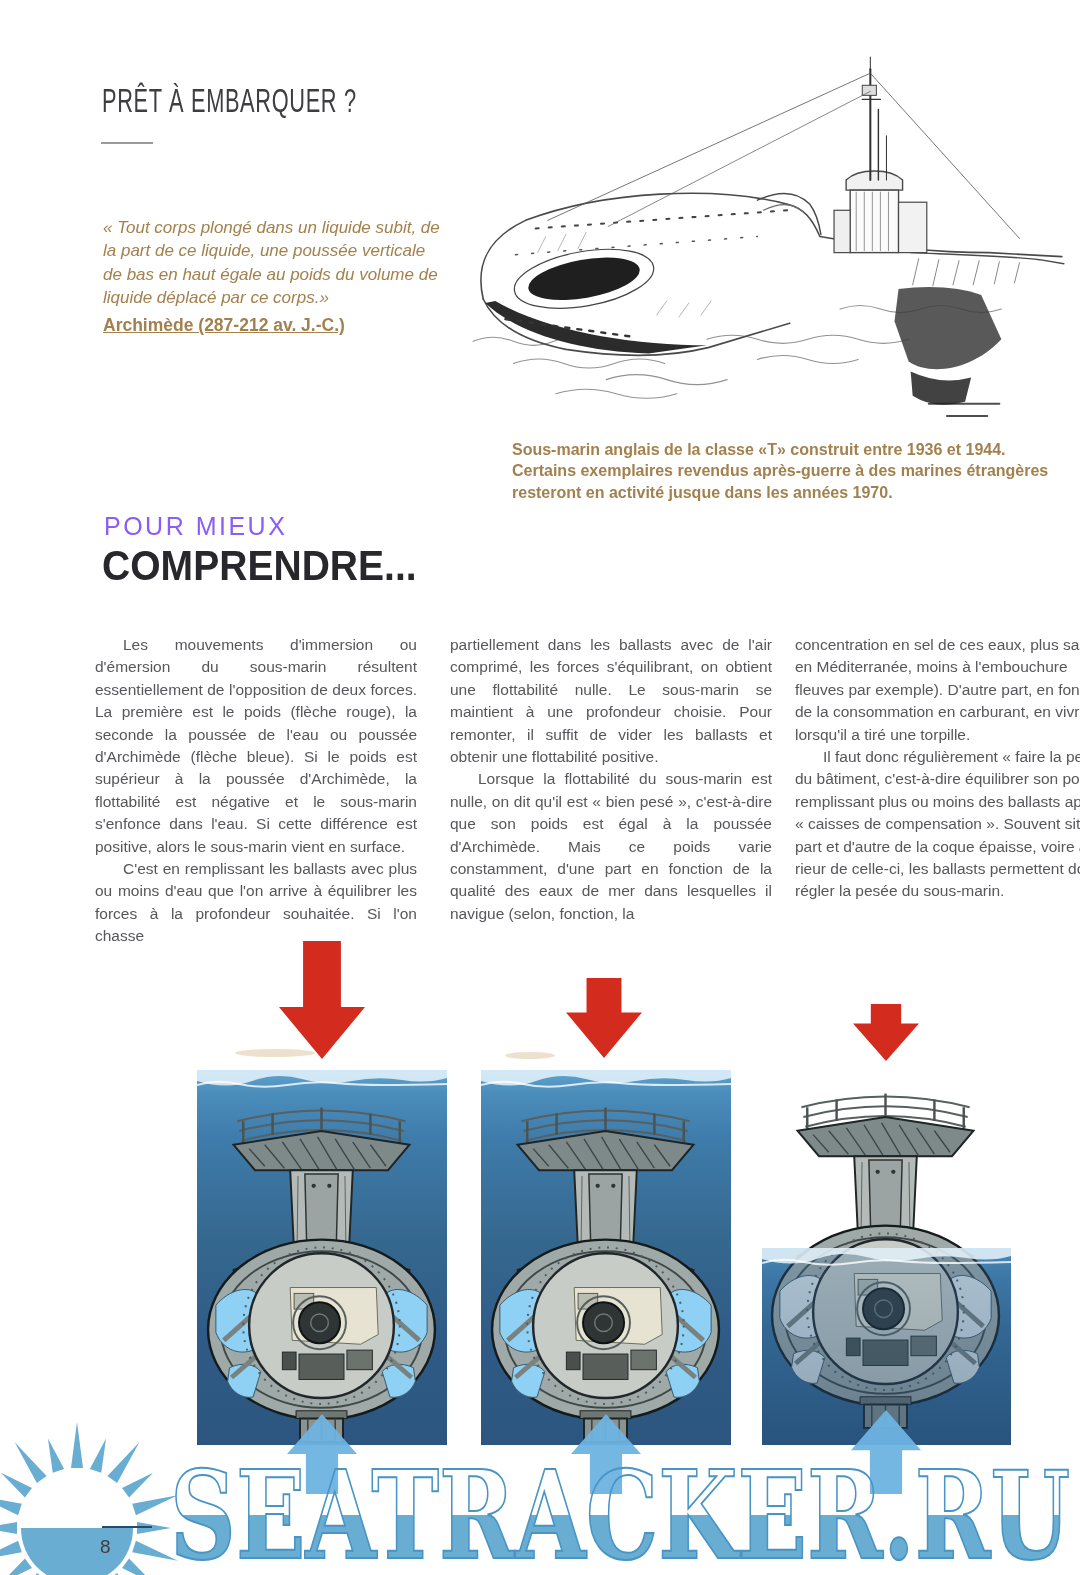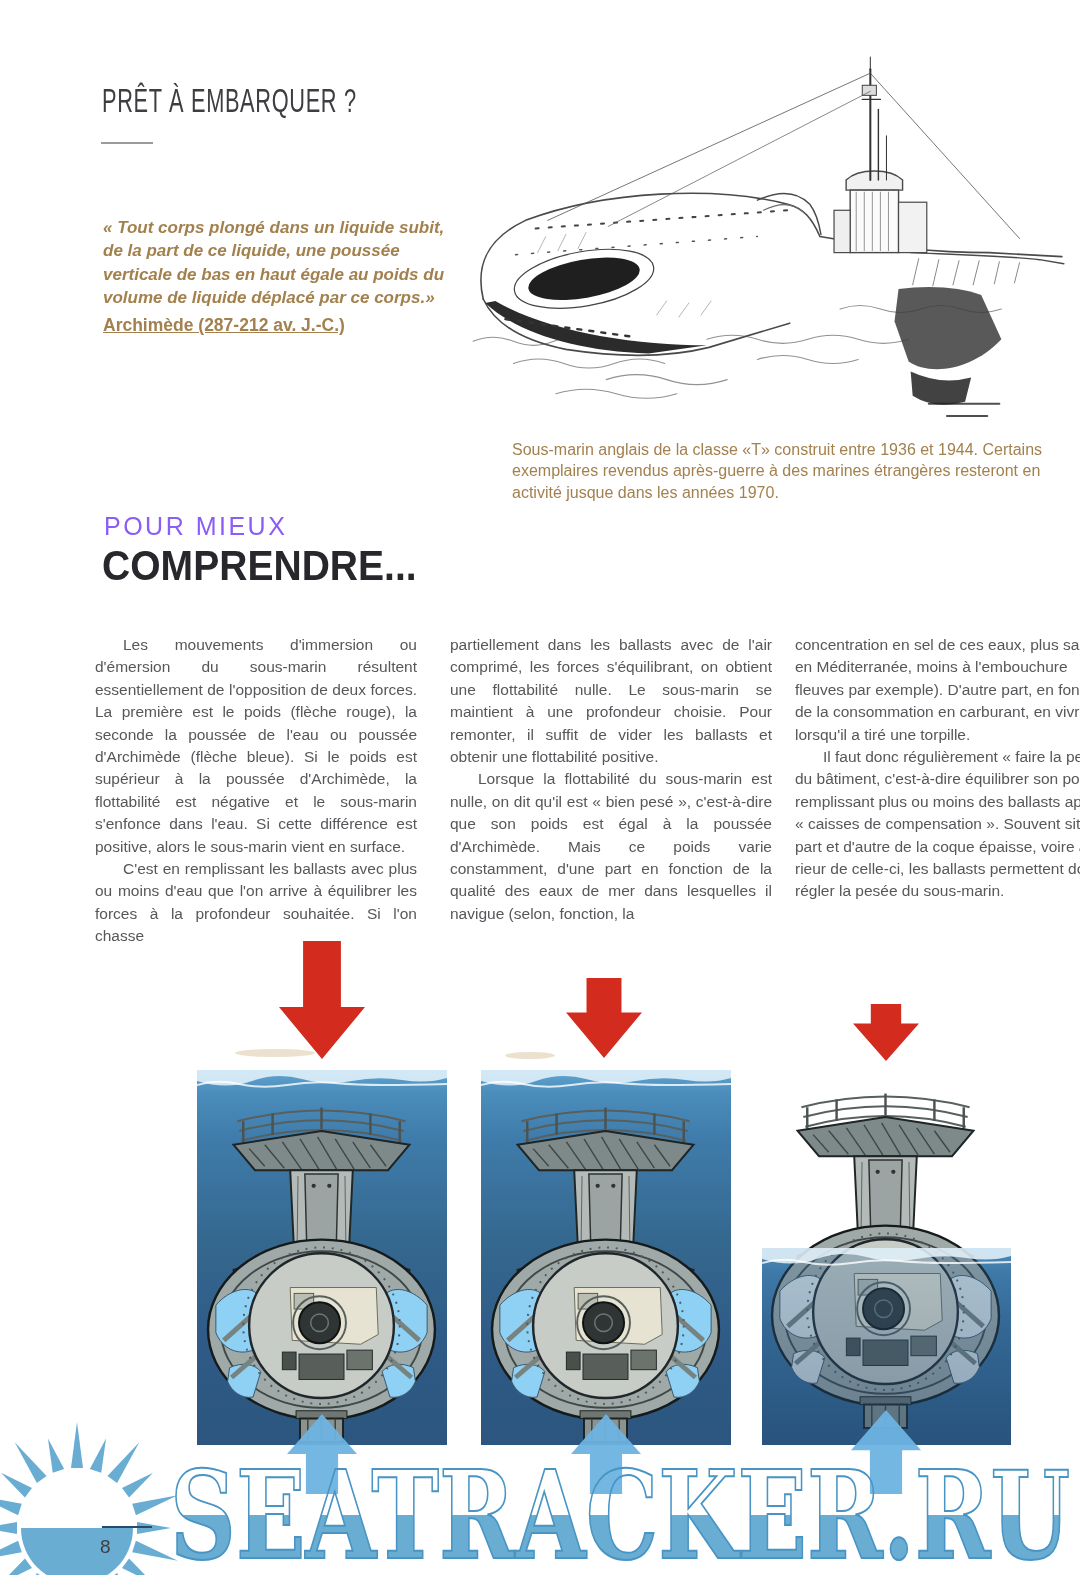--- a/index.html
+++ b/index.html
@@ -6,30 +6,30 @@
   .page{position:relative;width:1080px;height:1575px;background:#fff;overflow:hidden;
         font-family:"Liberation Sans", sans-serif;margin-top:16px;}
 
   
   .page-title{position:absolute;left:102px;top:66px;font-size:33px;color:#3d3d42;
     letter-spacing:1px;transform:scaleX(0.66);transform-origin:left top;white-space:nowrap;font-weight:400;}
   .title-rule{position:absolute;left:101px;top:126px;width:52px;height:2px;background:#9b9b9b;}
 
   
   .quote{position:absolute;left:103px;top:200px;width:344px;color:#a3814e;
-    font-size:17px;line-height:23.4px;font-weight:bold;font-style:italic;}
+    font-size:17px;line-height:23.4px;font-weight:normal;font-style:italic;}
   .quote-attrib{position:absolute;left:103px;top:299px;width:344px;color:#a3814e;
     font-size:17.5px;font-weight:bold;text-decoration:underline;}
 
   
   .sketch{position:absolute;left:455px;top:22px;width:625px;height:400px;}
 
   
   .fig-caption{position:absolute;left:512px;top:423px;width:558px;color:#a3814e;
-    font-size:16px;line-height:21.4px;font-weight:normal;}
+    font-size:16px;line-height:21.4px;font-weight:bold;}
 
   
   .kicker{position:absolute;left:104px;top:496px;font-size:25px;color:#8b5cf6;
     letter-spacing:2.5px;font-weight:400;white-space:nowrap;}
   .big-title{position:absolute;left:102px;top:526px;font-size:42px;color:#28282c;
     font-weight:bold;letter-spacing:0;transform:scaleX(0.93);transform-origin:left top;white-space:nowrap;}
 
   
   .col{position:absolute;top:618px;font-size:15.5px;line-height:22.4px;color:#57575b;
     text-align:justify;}

